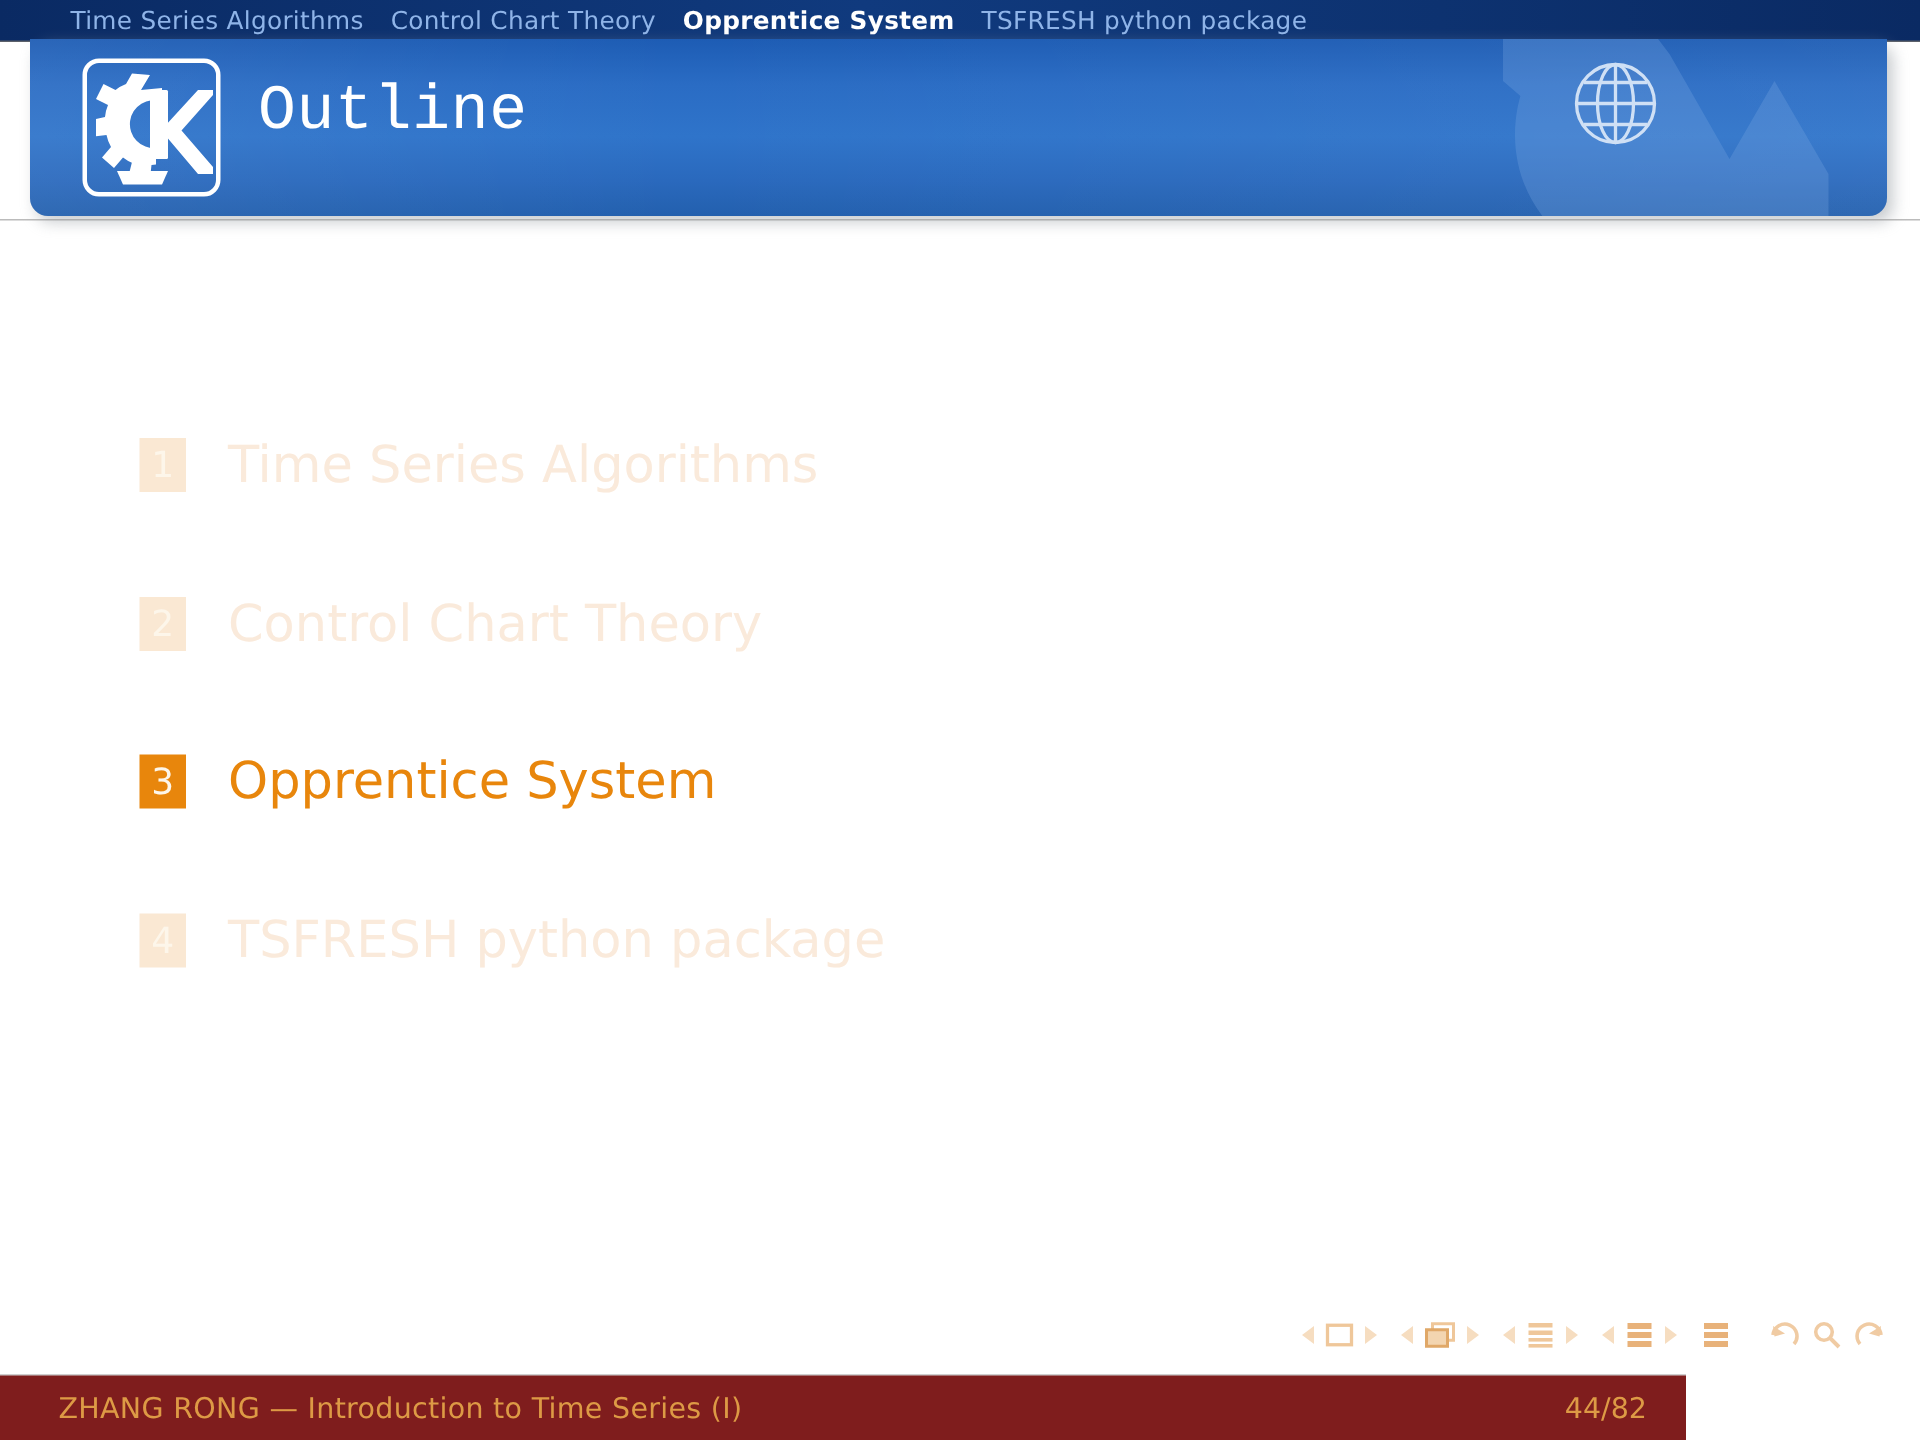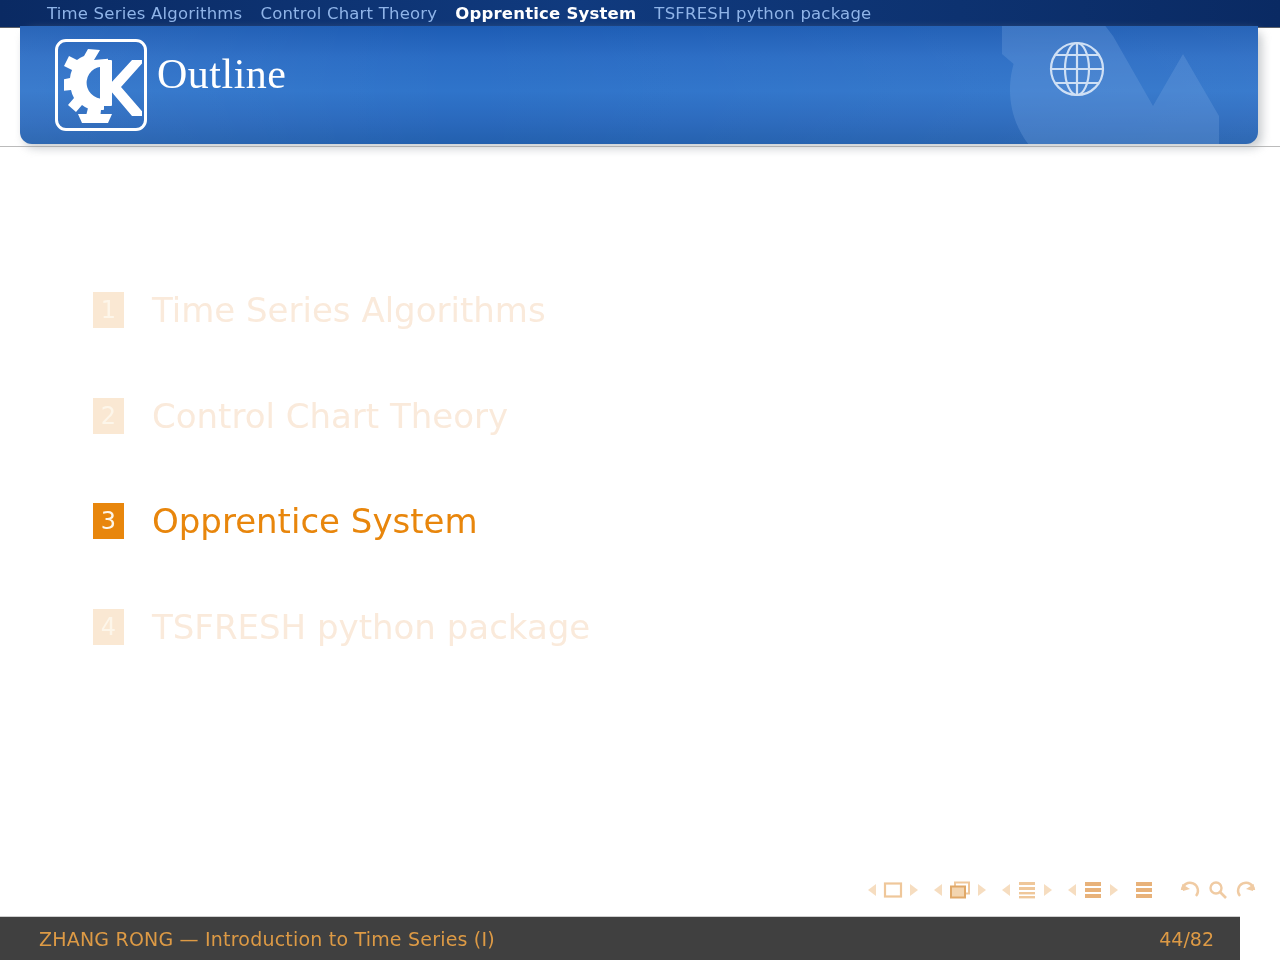--- a/index.html
+++ b/index.html
@@ -108,27 +108,27 @@
     width: 92px;
     height: 92px;
     border: 3px solid #ffffff;
     border-radius: 11px;
     box-sizing: border-box;
   }
   .kde-logo svg { position: absolute; left: 6px; top: 4px; }
 
   .slide-title {
     position: absolute;
-    left: 137px;
+    left: 152px;
     top: 18px;
     font-size: 42px;
     color: #ffffff;
     letter-spacing: 0.5px;
     line-height: 60px;
-    font-family: Liberation Serif, serif;
+    font-family: Liberation Mono, monospace;
   }
 
   .globe-icon {
     position: absolute;
     right: 150px;
     top: 12px;
   }
 
   
   .outline {
@@ -180,23 +180,23 @@
   .symgroup { display: flex; align-items: center; gap: 7px; margin-right: 16px; }
   .tri { width: 0; height: 0; }
   .tri.left  { border-top: 6px solid transparent; border-bottom: 6px solid transparent; border-right: 8px solid #f6ddc0; }
   .tri.right { border-top: 6px solid transparent; border-bottom: 6px solid transparent; border-left: 8px solid #f6ddc0; }
 
   
   .footer {
     position: absolute;
     left: 0;
     top: 916px;
-    width: 1240px;
+    width: 1124px;
     height: 44px;
-    background: #404040;
+    background: #7f1d1d;
     border-top: 1px solid #cfcfcf;
     box-sizing: border-box;
   }
   .footer-left {
     position: absolute;
     left: 39px;
     top: 11px;
     font-size: 19px;
     color: #dd9a45;
     letter-spacing: .2px;

